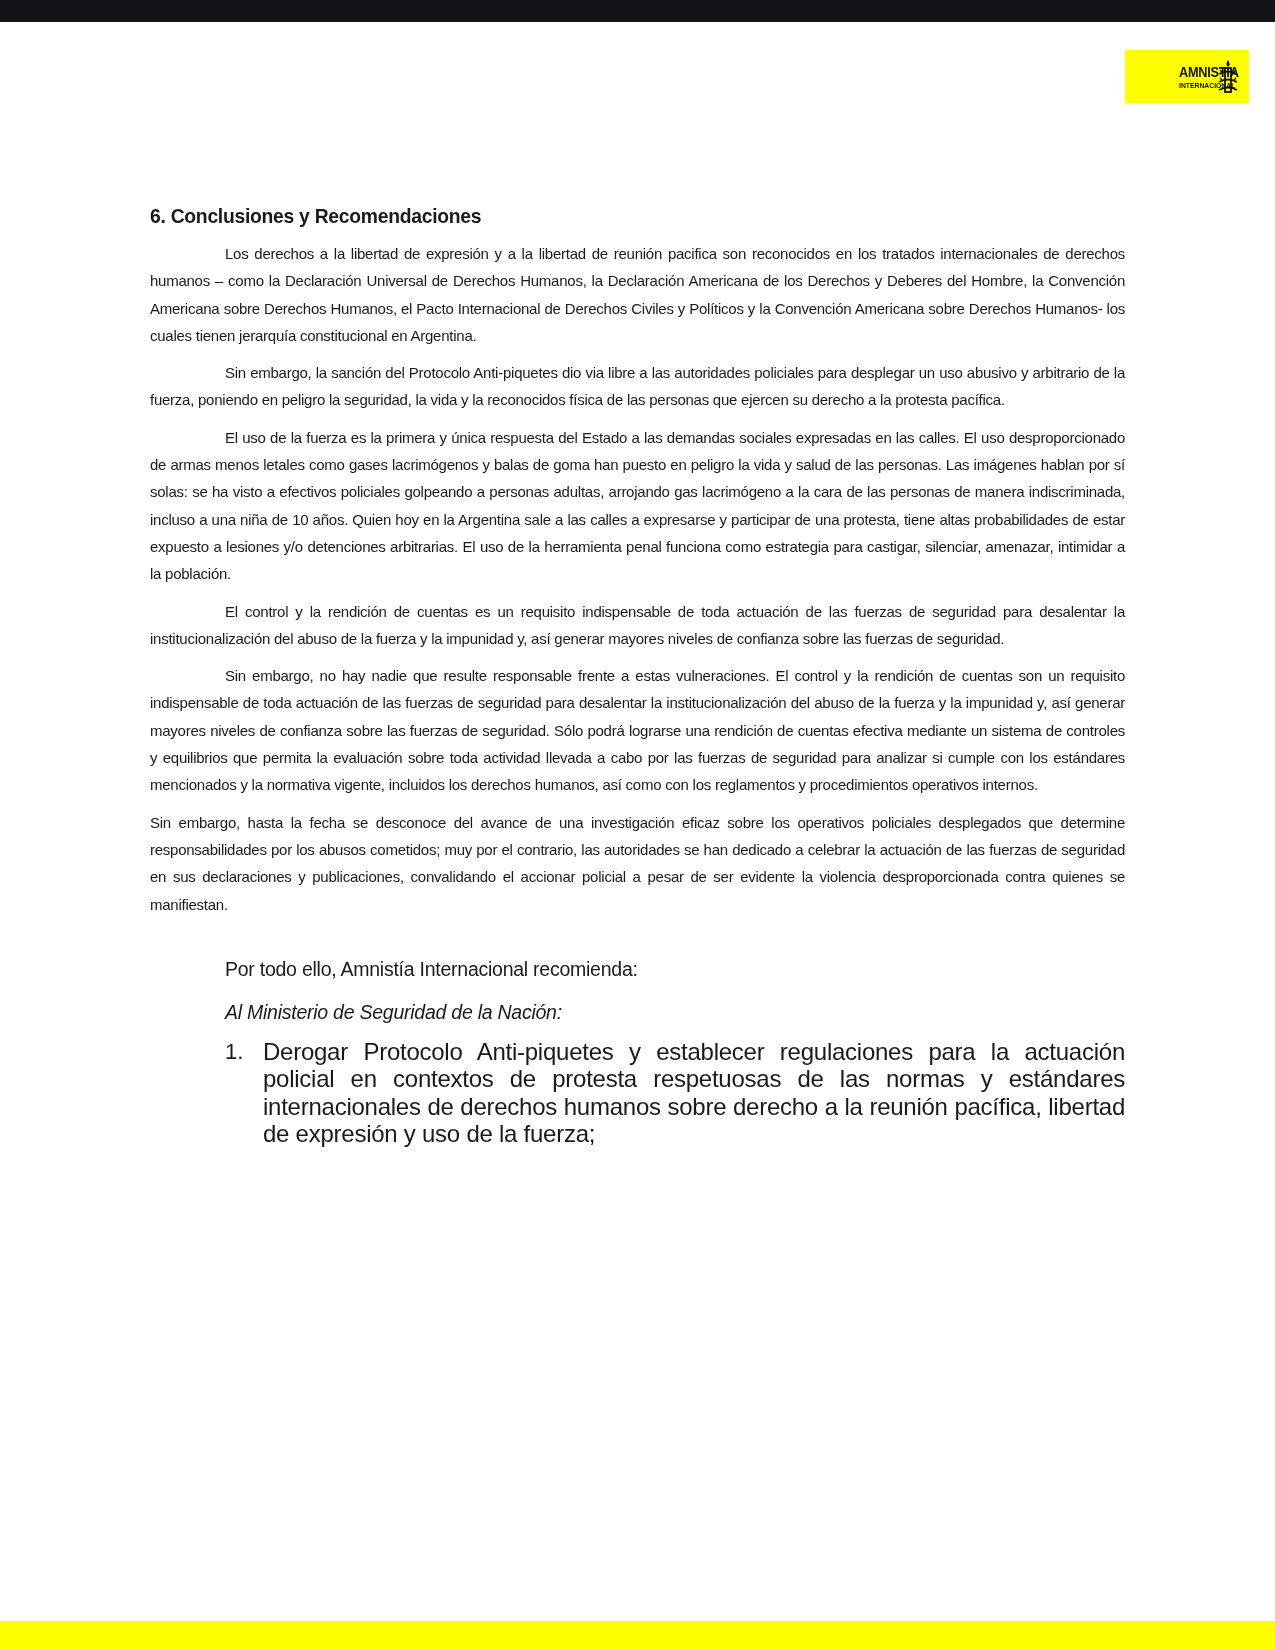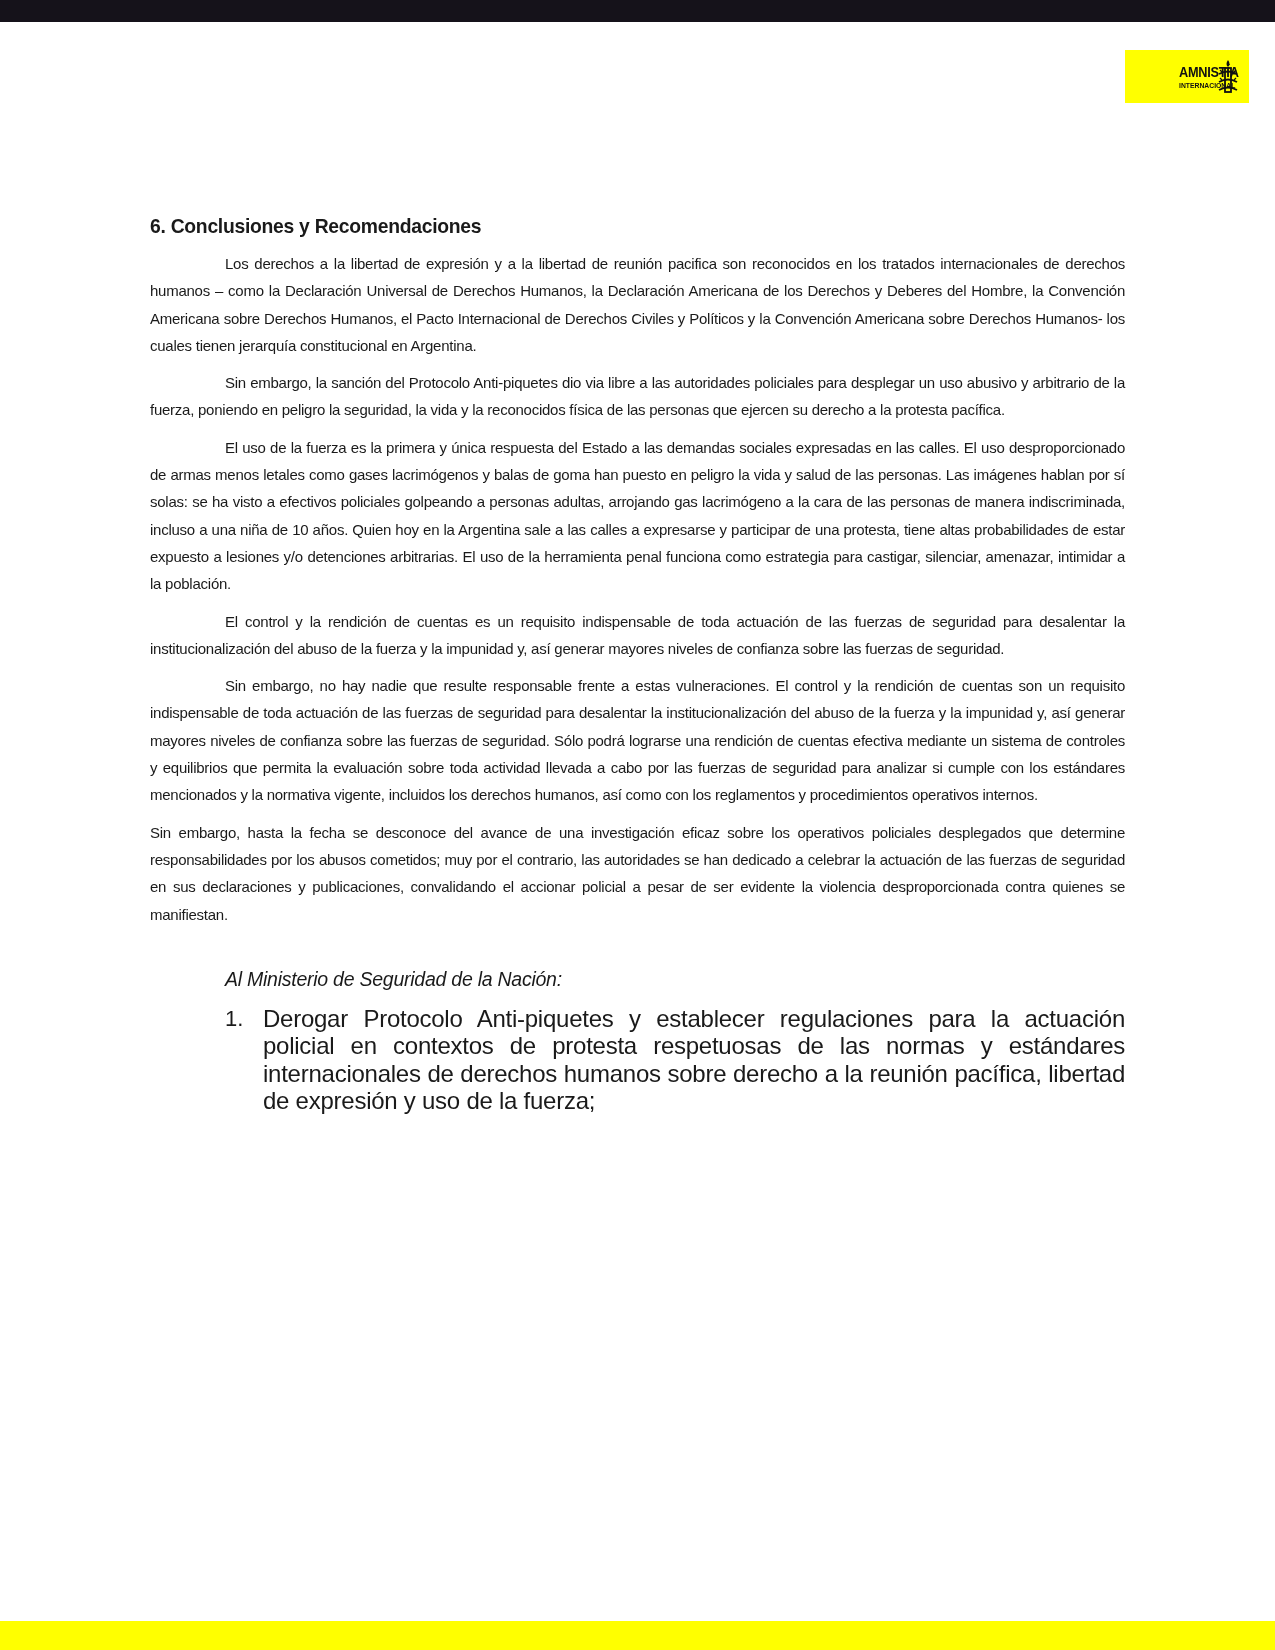--- a/index.html
+++ b/index.html
@@ -33,21 +33,21 @@
       transform: scaleX(0.85); transform-origin: left;
     }
     .logo-t2 {
       font-family: "Liberation Sans", sans-serif; font-weight: 700;
       font-size: 8px; letter-spacing: 0px; color: #111; margin-top: 3px;
       transform: scaleX(0.85); transform-origin: left;
     }
     .logo-candle { position: absolute; right: 8px; top: 8px; width: 26px; height: 38px; }
 
     .content {
-      position: absolute; left: 150px; top: 214px; width: 975px;
+      position: absolute; left: 150px; top: 204px; width: 975px;
     }
     .heading {
       font-weight: 700; font-size: 21px; margin: 0 0 12px 0; letter-spacing: -0.3px;
       transform: scaleX(0.92); transform-origin: left;
     }
     p.para {
       margin: 0 0 10px 0;
       font-size: 15px;
       line-height: 27.3px;
       text-align: justify;
@@ -87,20 +87,21 @@
 <div class="content">
   <h2 class="heading">6. Conclusiones y Recomendaciones</h2>
   <p class="para indent">Los derechos a la libertad de expresión y a la libertad de reunión pacifica son reconocidos en los tratados internacionales de derechos humanos – como la Declaración Universal de Derechos Humanos, la Declaración Americana de los Derechos y Deberes del Hombre, la Convención Americana sobre Derechos Humanos, el Pacto Internacional de Derechos Civiles y Políticos y la Convención Americana sobre Derechos Humanos- los cuales tienen jerarquía constitucional en Argentina.</p>
   <p class="para indent">Sin embargo, la sanción del Protocolo Anti-piquetes dio via libre a las autoridades policiales para desplegar un uso abusivo y arbitrario de la fuerza, poniendo en peligro la seguridad, la vida y la reconocidos física de las personas que ejercen su derecho a la protesta pacífica.</p>
   <p class="para indent">El uso de la fuerza es la primera y única respuesta del Estado a las demandas sociales expresadas en las calles. El uso desproporcionado de armas menos letales como gases lacrimógenos y balas de goma han puesto en peligro la vida y salud de las personas. Las imágenes hablan por sí solas: se ha visto a efectivos policiales golpeando a personas adultas, arrojando gas lacrimógeno a la cara de las personas de manera indiscriminada, incluso a una niña de 10 años. Quien hoy en la Argentina sale a las calles a expresarse y participar de una protesta, tiene altas probabilidades de estar expuesto a lesiones y/o detenciones arbitrarias. El uso de la herramienta penal funciona como estrategia para castigar, silenciar, amenazar, intimidar a la población.</p>
   <p class="para indent">El control y la rendición de cuentas es un requisito indispensable de toda actuación de las fuerzas de seguridad para desalentar la institucionalización del abuso de la fuerza y la impunidad y, así generar mayores niveles de confianza sobre las fuerzas de seguridad.</p>
   <p class="para indent">Sin embargo, no hay nadie que resulte responsable frente a estas vulneraciones. El control y la rendición de cuentas son un requisito indispensable de toda actuación de las fuerzas de seguridad para desalentar la institucionalización del abuso de la fuerza y la impunidad y, así generar mayores niveles de confianza sobre las fuerzas de seguridad. Sólo podrá lograrse una rendición de cuentas efectiva mediante un sistema de controles y equilibrios que permita la evaluación sobre toda actividad llevada a cabo por las fuerzas de seguridad para analizar si cumple con los estándares mencionados y la normativa vigente, incluidos los derechos humanos, así como con los reglamentos y procedimientos operativos internos.</p>
   <p class="para">Sin embargo, hasta la fecha se desconoce del avance de una investigación eficaz sobre los operativos policiales desplegados que determine responsabilidades por los abusos cometidos; muy por el contrario, las autoridades se han dedicado a celebrar la actuación de las fuerzas de seguridad en sus declaraciones y publicaciones, convalidando el accionar policial a pesar de ser evidente la violencia desproporcionada contra quienes se manifiestan.</p>
 
   <div class="reco-block">
+    <p class="reco-intro">Por todo ello, Amnistía Internacional recomienda:</p>
     <p class="reco-sub">Al Ministerio de Seguridad de la Nación:</p>
     <ol class="reco-list">
       <li class="reco-item">
         <span class="reco-num">1.</span>
         <span class="reco-text">Derogar Protocolo Anti-piquetes y establecer regulaciones para la actuación policial en contextos de protesta respetuosas de las normas y estándares internacionales de derechos humanos sobre derecho a la reunión pacífica, libertad de expresión y uso de la fuerza;</span>
       </li>
     </ol>
   </div>
 </div>
 

